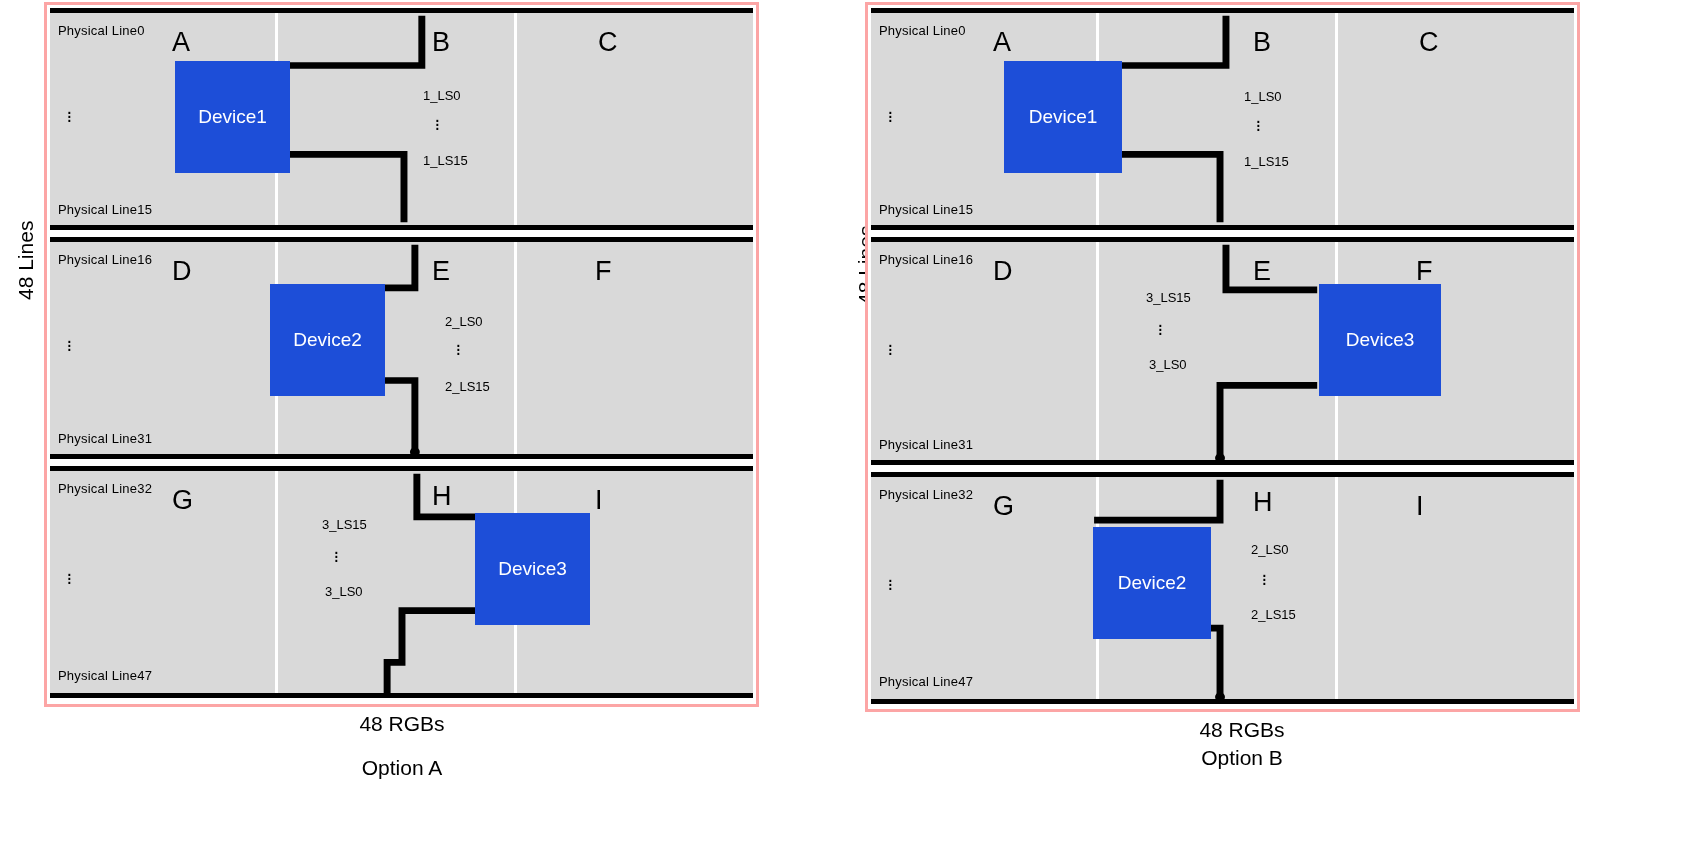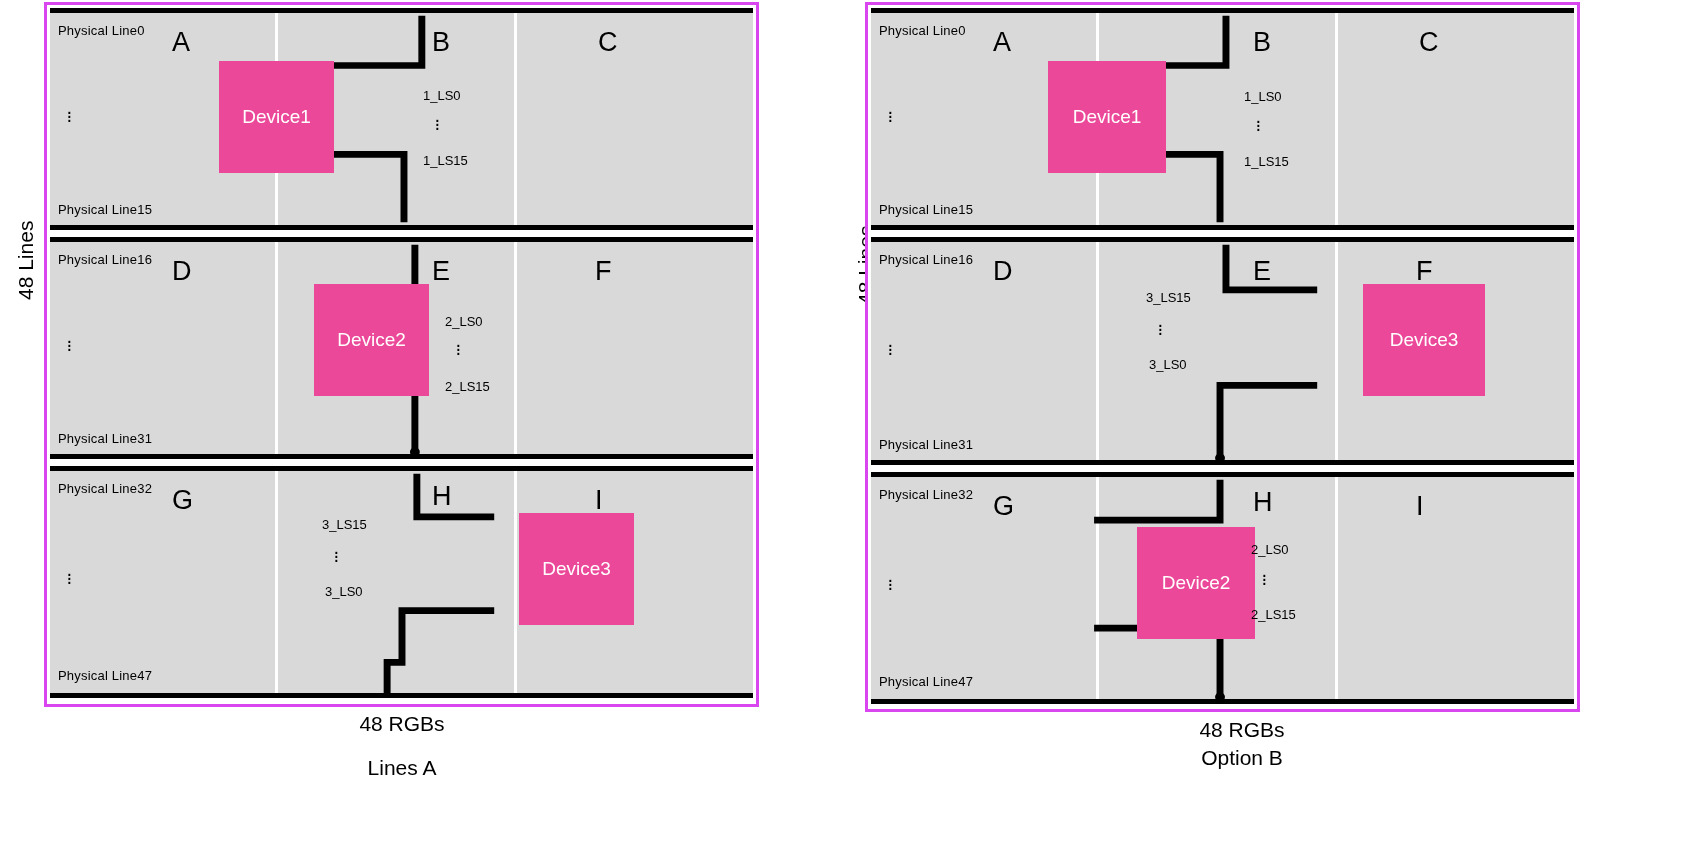--- a/index.html
+++ b/index.html
@@ -5,36 +5,36 @@
   html,body{margin:0;padding:0;background:#ffffff;}
   body{width:1682px;height:858px;font-family:"Liberation Sans",sans-serif;position:relative;overflow:hidden;}
 
   .diagram{position:absolute;top:0;left:0;width:1682px;height:858px;}
 
   .option{position:absolute;top:0;}
   .option.a{left:22px;width:760px;}
   .option.b{left:862px;width:760px;}
 
   
-  .frame{position:absolute;top:2px;left:22px;width:715px;height:705px;border:3px solid #d946ef;background:#ffffff;box-sizing:border-box;}
+  .frame{position:absolute;top:2px;left:22px;width:715px;height:705px;border:3px solid #fca5a5;background:#ffffff;box-sizing:border-box;}
   .option.b .frame{left:3px;width:715px;height:710px;}
 
   
   .panel{position:absolute;left:3px;right:3px;background:#d9d9d9;box-sizing:border-box;border-top:5px solid #000;border-bottom:5px solid #000;}
 
   .panel .vline{position:absolute;top:0;bottom:0;width:3px;background:#ffffff;}
   .panel .vline.v1{left:32%;}
   .panel .vline.v2{left:66%;}
 
   .cell-letter{position:absolute;font-size:27px;color:#000;font-family:"Liberation Sans",sans-serif;}
   .phys{position:absolute;font-size:13px;color:#000;letter-spacing:.2px;}
   .vdots{position:absolute;font-size:20px;color:#000;line-height:4px;letter-spacing:1px;}
   .vdots span{display:block;text-align:center;}
 
-  .device{position:absolute;background:#ec4899;color:#fff;display:flex;align-items:center;justify-content:center;font-size:19px;margin-left:44px;}
+  .device{position:absolute;background:#1d4ed8;color:#fff;display:flex;align-items:center;justify-content:center;font-size:19px;}
 
   .ls-label{position:absolute;font-size:13px;color:#000;}
 
   .axis-left{position:absolute;left:-8px;top:300px;transform:rotate(-90deg);transform-origin:left top;font-size:21px;color:#000;white-space:nowrap;}
   .axis-bottom{position:absolute;width:100%;text-align:center;font-size:21px;color:#000;}
   .caption{position:absolute;width:100%;text-align:center;font-size:21px;color:#000;}
 
   svg.wires{position:absolute;top:0;left:0;width:100%;height:100%;overflow:visible;pointer-events:none;}
   svg.wires path{fill:none;stroke:#000;stroke-width:7;stroke-linecap:butt;stroke-linejoin:miter;}
   svg.wires circle{fill:#000;}
@@ -127,21 +127,21 @@
             <span>·</span>
             <span>·</span>
             <span>·</span>
           </div>
         <div class="ls-label" style="left:275px;top:113px;">3_LS0</div>
       </div>
 
     </div>
 
     <div class="axis-bottom" style="top:712px;">48 RGBs</div>
-    <div class="caption" style="top:756px;">Lines A</div>
+    <div class="caption" style="top:756px;">Option A</div>
   </div>
 
   <div class="option b">
     <div class="axis-left" style="top:305px;">48 Lines</div>
 
     <div class="frame">
 
       <div class="panel" style="top:3px;height:222px;">
         <div class="vline v1"></div>
         <div class="vline v2"></div>

